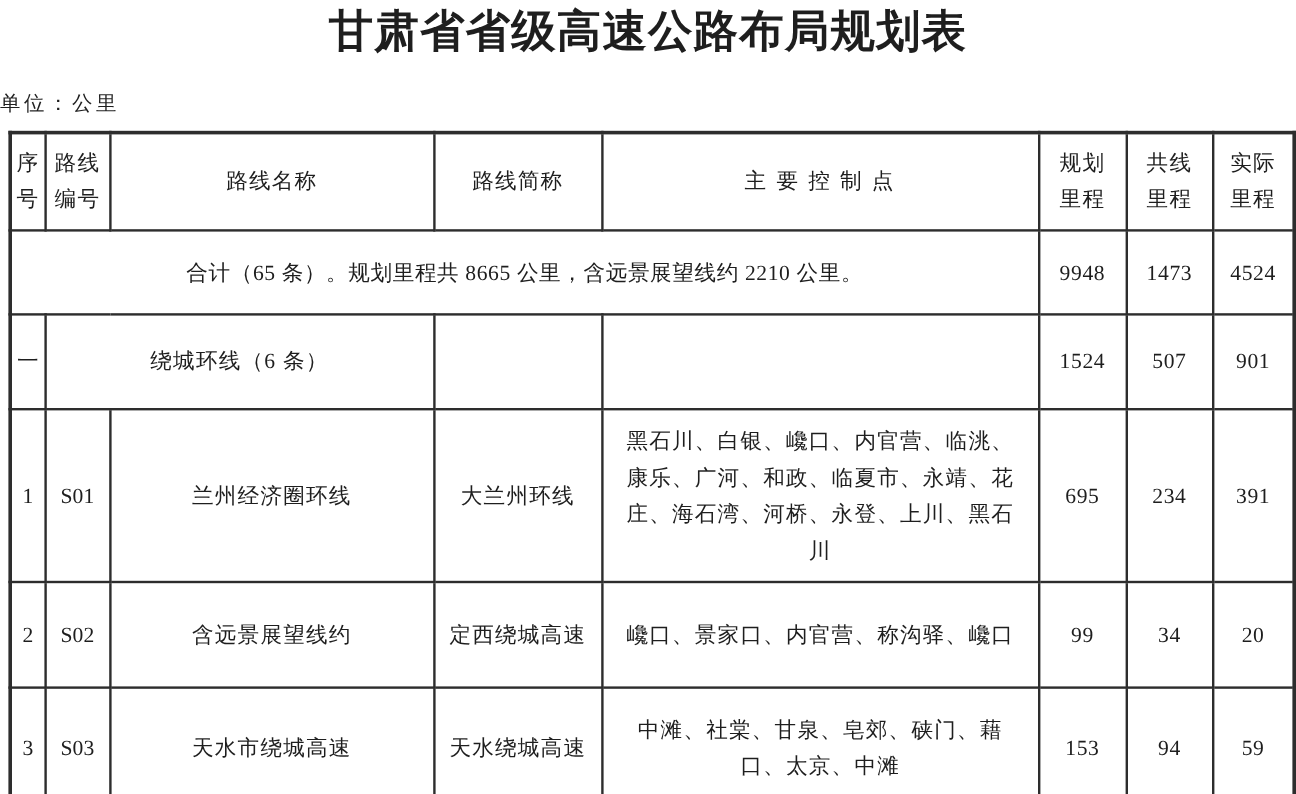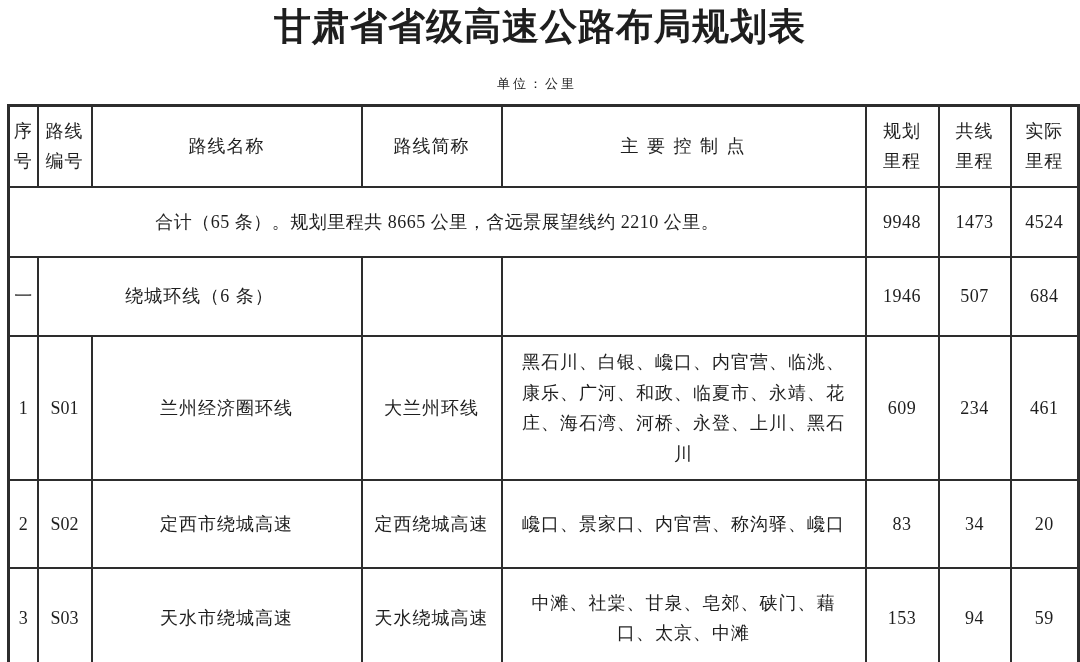--- a/index.html
+++ b/index.html
@@ -14,22 +14,22 @@
 
   .doc-title {
     text-align: center;
     font-size: 37px;
     font-weight: bold;
     letter-spacing: 1px;
     padding-top: 6px;
     line-height: 1.15;
   }
   .unit-note {
-    text-align: center;
-    font-size: 13px;
+    text-align: left;
+    font-size: 17px;
     letter-spacing: 3px;
     padding-right: 6px;
     margin-top: 26px;
   }
 
   table.plan-table {
     border-collapse: collapse;
     table-layout: fixed;
     width: 1070px;
     margin-left: 7px;
@@ -108,43 +108,43 @@
       <td class="num">9948</td>
       <td class="num">1473</td>
       <td class="num">4524</td>
     </tr>
 
     <tr class="r-group">
       <td>一</td>
       <td colspan="2" class="name-cell">绕城环线（6 条）</td>
       <td></td>
       <td></td>
-      <td class="num">1946</td>
+      <td class="num">1524</td>
       <td class="num">507</td>
-      <td class="num">684</td>
+      <td class="num">901</td>
     </tr>
 
     <tr class="r-s01">
       <td>1</td>
       <td>S01</td>
       <td class="name-cell">兰州经济圈环线</td>
       <td class="name-cell">大兰州环线</td>
       <td class="cp-cell">黑石川、白银、巉口、内官营、临洮、康乐、广河、和政、临夏市、永靖、花庄、海石湾、河桥、永登、上川、黑石川</td>
-      <td class="num">609</td>
+      <td class="num">695</td>
       <td class="num">234</td>
-      <td class="num">461</td>
+      <td class="num">391</td>
     </tr>
 
     <tr class="r-s02">
       <td>2</td>
       <td>S02</td>
-      <td class="name-cell">定西市绕城高速</td>
+      <td class="name-cell">含远景展望线约</td>
       <td class="name-cell">定西绕城高速</td>
       <td class="cp-cell">巉口、景家口、内官营、称沟驿、巉口</td>
-      <td class="num">83</td>
+      <td class="num">99</td>
       <td class="num">34</td>
       <td class="num">20</td>
     </tr>
 
     <tr class="r-s03">
       <td>3</td>
       <td>S03</td>
       <td class="name-cell">天水市绕城高速</td>
       <td class="name-cell">天水绕城高速</td>
       <td class="cp-cell">中滩、社棠、甘泉、皂郊、硖门、藉口、太京、中滩</td>

